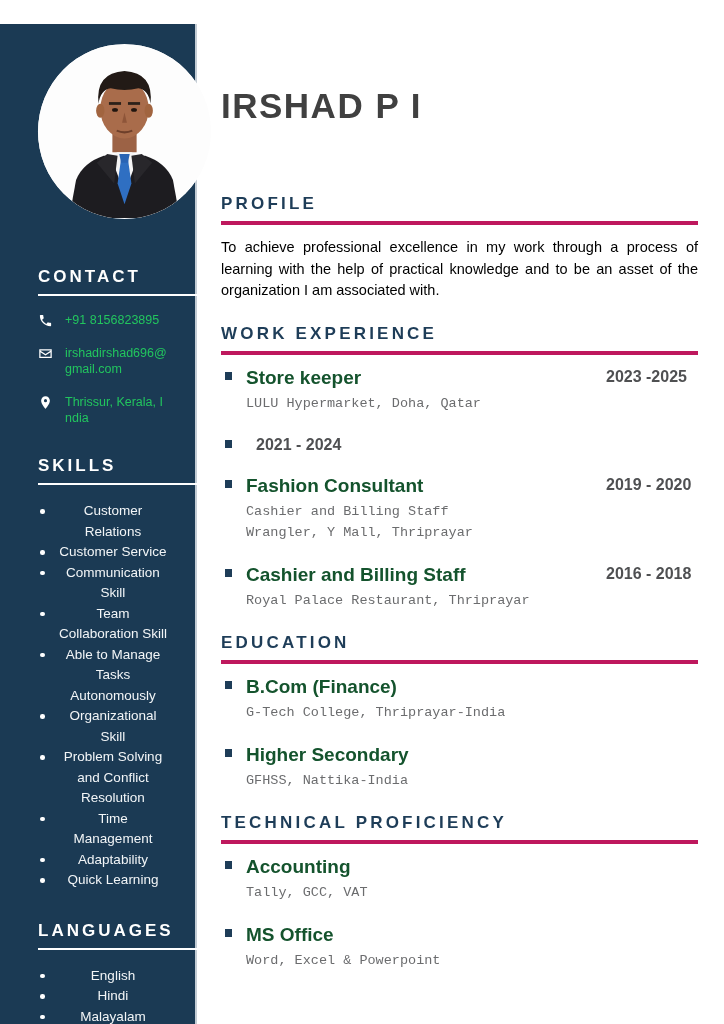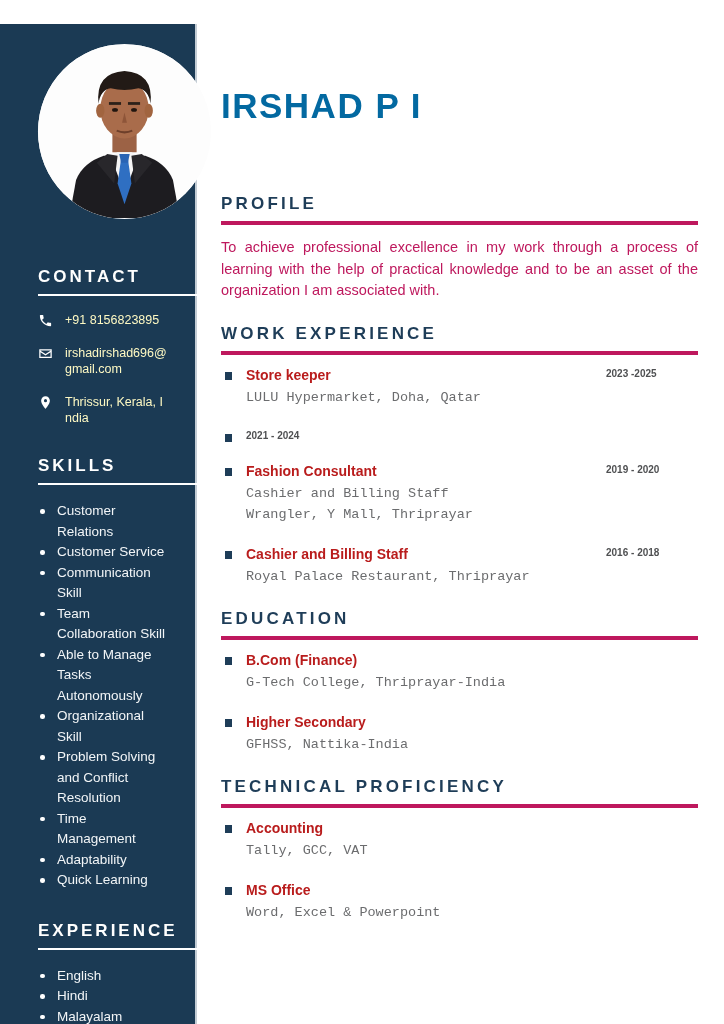--- a/index.html
+++ b/index.html
@@ -53,27 +53,27 @@
   }
   .contact-icon {
     width: 15px; height: 15px;
     margin-right: 12px;
     flex-shrink: 0;
     margin-top: 1px;
   }
   .contact-icon svg { display: block; width: 100%; height: 100%; fill: #ffffff; }
   .contact-text {
     font-size: 12.5px;
-    color: #fef9c3;
+    color: #22c55e;
     line-height: 16px;
     word-break: break-all;
   }
 
   .side-section { margin-bottom: 30px; }
-  .side-list { list-style: none; }
+  .side-list { list-style: none; text-align: center; }
   .side-list li {
     position: relative;
     padding-left: 19px;
     font-size: 13.5px;
     line-height: 20.5px;
     color: #f2f5f7;
   }
   .side-list li::before {
     content: "";
     position: absolute;
@@ -85,73 +85,74 @@
 
   
   .main {
     flex: 1;
     padding: 86px 26px 20px 24px;
   }
   .name {
     font-size: 35px;
     font-weight: bold;
     letter-spacing: 1.5px;
-    color: #0369a1;
+    color: #404040;
     margin-bottom: 68px;
   }
   .main-heading {
     font-size: 17px;
     font-weight: bold;
     letter-spacing: 3.2px;
     color: #1e3d58;
     padding-bottom: 7px;
     border-bottom: 4px solid #be185d;
     margin-bottom: 12px;
   }
   .profile-text {
     font-size: 14.5px;
     line-height: 21.5px;
-    color: #be185d;
+    color: #000000;
     text-align: justify;
     margin-bottom: 20px;
   }
   .section { margin-bottom: 22px; }
 
   .entry {
     display: flex;
     align-items: flex-start;
     margin-bottom: 21px;
   }
   .entry-bullet {
     width: 7px; height: 8px;
     background: #1e3d58;
     margin: 5px 14px 0 4px;
     flex-shrink: 0;
   }
   .entry-body { flex: 1; }
   .entry-title {
-    font-size: 14px;
-    font-weight: bold;
-    color: #b91c1c;
+    font-size: 19px;
+    font-weight: bold;
+    color: #14532d;
     margin-bottom: 4px;
   }
   .entry-detail {
     font-size: 13.5px;
     line-height: 21px;
     color: #6b6c6e;
     font-family: Liberation Mono, monospace;
   }
   .entry-dates {
     width: 92px;
     flex-shrink: 0;
-    font-size: 10px;
+    font-size: 16px;
     font-weight: bold;
     color: #4f5052;
     text-align: left;
     margin-top: 1px;
+    margin-left: 10px;
   }
 </style>
 </head>
 <body>
 
 <div class="page">
 
   <aside class="sidebar">
 
     <div class="photo-wrap">
@@ -230,21 +231,21 @@
         <li>Able to Manage Tasks Autonomously</li>
         <li>Organizational Skill</li>
         <li>Problem Solving and Conflict Resolution</li>
         <li>Time Management</li>
         <li>Adaptability</li>
         <li>Quick Learning</li>
       </ul>
     </section>
 
     <section class="side-section">
-      <div class="side-heading">EXPERIENCE</div>
+      <div class="side-heading">LANGUAGES</div>
       <div class="side-rule"></div>
       <ul class="side-list">
         <li>English</li>
         <li>Hindi</li>
         <li>Malayalam</li>
       </ul>
     </section>
 
   </aside>
 

